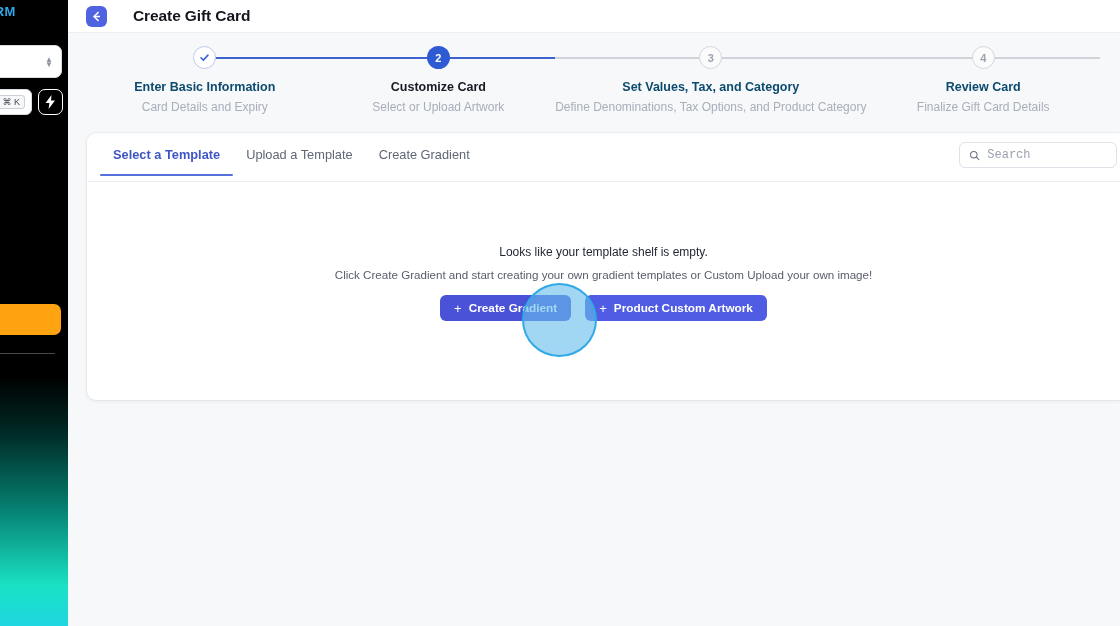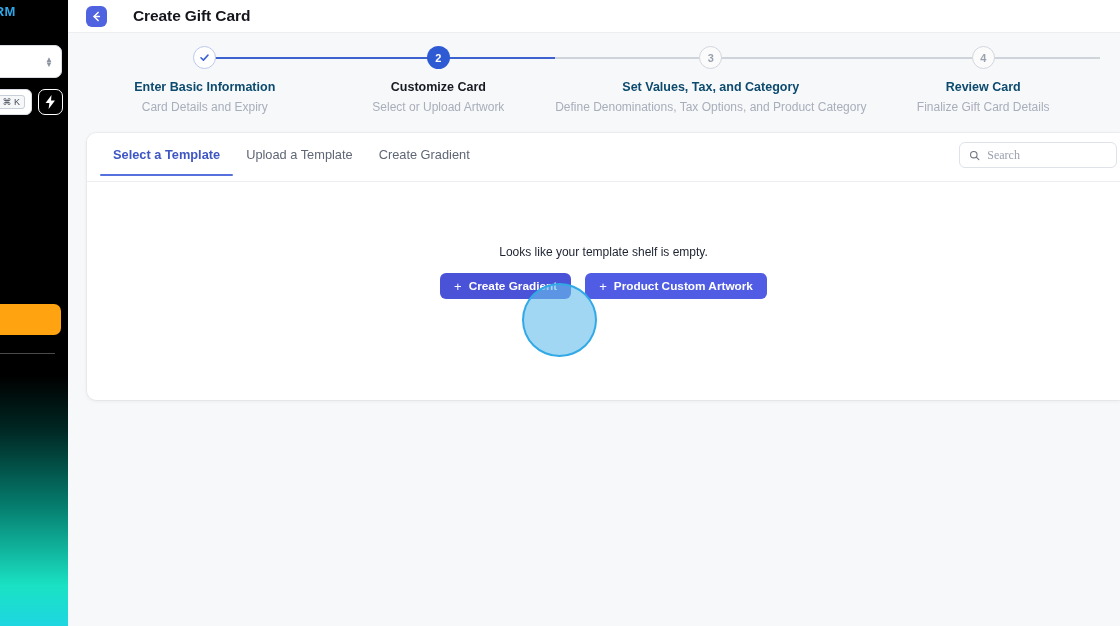--- a/index.html
+++ b/index.html
@@ -210,21 +210,21 @@
     border: 1px solid #dfe2e8;
     border-radius: 6px;
     background: #ffffff;
     display: flex; align-items: center;
     padding: 0 9px;
     gap: 7px;
     cursor: text;
   }
   .search-box input {
     border: none; outline: none;
-    font-family: Liberation Serif, serif;
+    font-family: Liberation Mono, monospace;
     font-size: 12px; color: #c2410c;
     width: 100%; background: transparent;
   }
   .search-box input::placeholder { color: #9aa0ad; }
 
   
   .empty {
     position: absolute;
     left: 0; right: 0; top: 112px;
     text-align: center;
@@ -364,20 +364,21 @@
           <svg width="13" height="13" viewBox="0 0 16 16" aria-hidden="true">
             <circle cx="6.8" cy="6.8" r="4.6" fill="none" stroke="#6c7381" stroke-width="1.5"></circle>
             <path d="M10.3 10.3 L14 14" stroke="#6c7381" stroke-width="1.5" stroke-linecap="round"></path>
           </svg>
           <input type="text" placeholder="Search" style="">
         </div>
       </div>
 
       <div class="empty">
         <div class="empty-title">Looks like your template shelf is empty.</div>
+        <div class="empty-sub">Click Create Gradient and start creating your own gradient templates or Custom Upload your own image!</div>
         <div class="empty-actions">
           <button class="btn btn-primary">
             <span class="plus">+</span>
             <span>Create Gradient</span>
           </button>
           <button class="btn btn-secondary">
             <span class="plus">+</span>
             <span>Product Custom Artwork</span>
           </button>
         </div>

